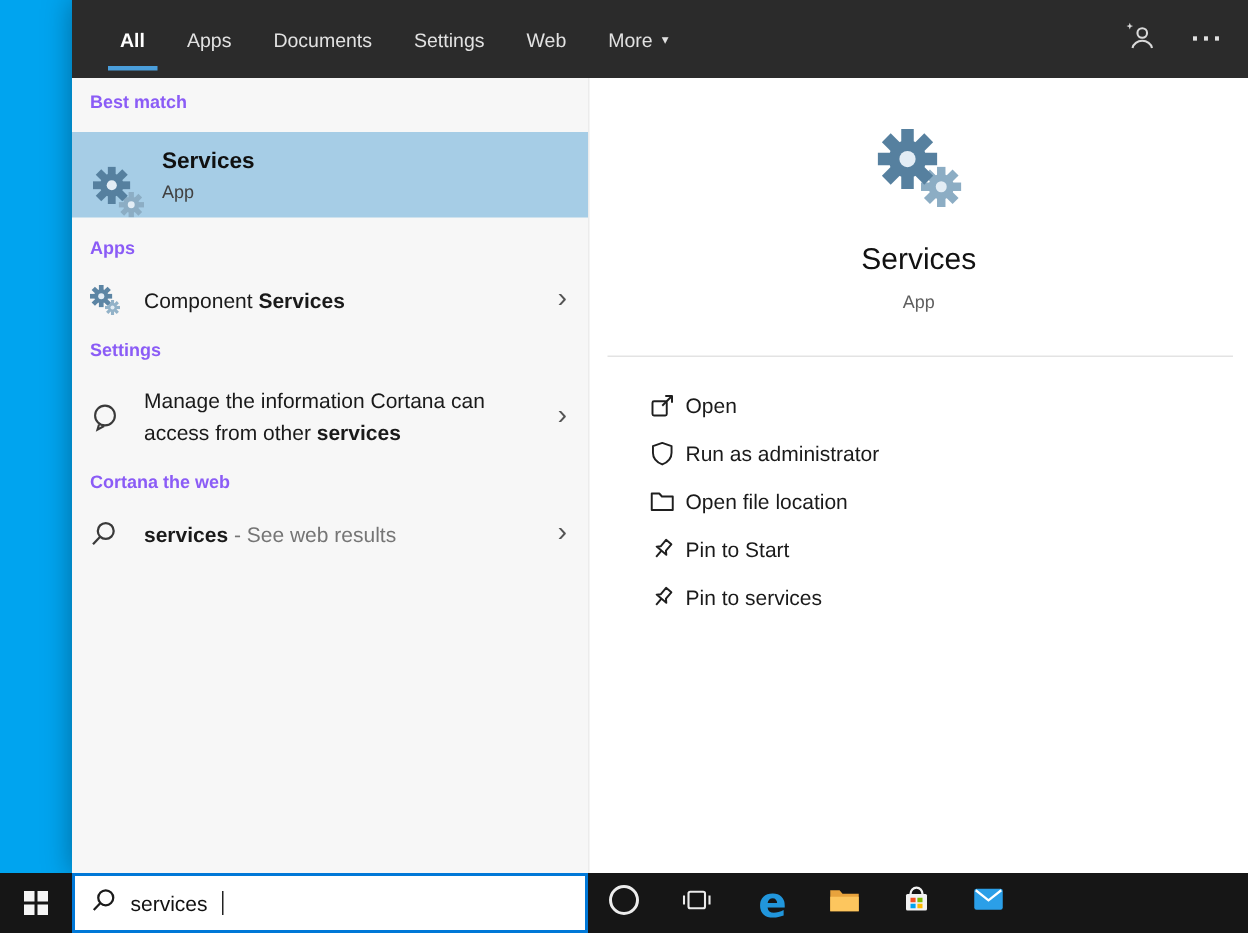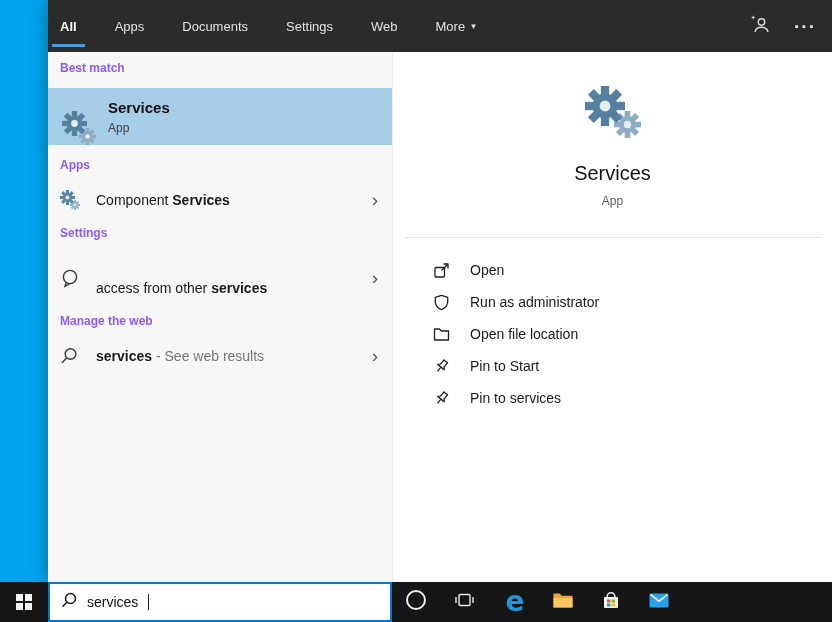--- a/index.html
+++ b/index.html
@@ -3,21 +3,21 @@
 <meta charset="utf-8">
 <style>
   *{margin:0;padding:0;box-sizing:border-box}
   html,body{width:832px;height:622px}
   body{font-family:"Liberation Sans","DejaVu Sans",sans-serif;-webkit-font-smoothing:antialiased}
   .screen{position:relative;width:832px;height:622px;background:var(--desktop,#00a4ef);overflow:hidden}
 
   
   .flyout{position:absolute;left:48px;top:0;right:0;bottom:40px;box-shadow:0 0 18px rgba(0,0,0,.35)}
   .topbar{position:absolute;left:0;top:0;right:0;height:52px;background:var(--topbar_bg,#2b2b2b)}
-  .tabs{display:flex;gap:38px;margin-left:12px;align-items:center;height:100%}
+  .tabs{display:flex;gap:28px;margin-left:32px;align-items:center;height:100%}
   .tab{position:relative;height:100%;display:flex;align-items:center;font-size:13px;color:#e2e2e2;cursor:pointer;white-space:nowrap}
   .tab.active{color:#fff;font-weight:700}
   .tab.active::after{content:"";position:absolute;left:-8px;right:-8px;bottom:5px;height:3px;background:var(--accent_underline,#4a9edb)}
   .caret{font-size:9px;margin-left:6px;color:#e2e2e2}
   .topbar-right{position:absolute;right:16px;top:0;height:100%;display:flex;align-items:center;gap:24px}
   .icon-btn{display:flex;align-items:center;justify-content:center;cursor:pointer}
   .ellipsis{color:#e0e0e0;font-size:19px;font-weight:700;letter-spacing:1px;line-height:1}
 
   
   .left-panel{position:absolute;left:0;top:52px;width:344px;bottom:0;background:var(--left_bg,#f7f7f7)}
@@ -36,21 +36,21 @@
   .row-web{top:286px;height:36px}
   .dim{color:#757575}
 
   
   .right-panel{position:absolute;left:344px;top:52px;right:0;bottom:0;background:var(--right_bg,#fff);border-left:1px solid #ececec}
   .hero{position:absolute;left:50%;transform:translateX(-50%);top:34px}
   .rp-title{position:absolute;left:0;right:0;top:110px;text-align:center;font-size:20px;color:#111}
   .rp-sub{position:absolute;left:0;right:0;top:142px;text-align:center;font-size:12px;color:#5f5f5f}
   .rp-div{position:absolute;left:12px;right:10px;top:185px;height:1px;background:#e3e3e3}
   .actions{position:absolute;left:40px;top:202px;right:12px}
-  .action{display:flex;align-items:center;height:32px;gap:20px;cursor:pointer}
+  .action{display:flex;align-items:center;height:32px;gap:7px;cursor:pointer}
   .aicon{width:17px;height:17px;display:flex;align-items:center;justify-content:center}
   .alabel{font-size:14px;color:#1a1a1a}
 
   
   .gearpair{position:relative;display:block}
   .gearpair svg{position:absolute}
   .gp56{width:56px;height:52px}
   .gp56 .gf{width:40px;height:40px;left:0;top:0;color:#56809f}
   .gp56 .gb{width:27px;height:27px;right:0;bottom:0;color:#8cadc4}
   .gp34{width:34px;height:34px}
@@ -158,27 +158,27 @@
       <div class="sec-header" style="top:174px">Settings</div>
 
       <div class="row row-item row-cortana">
         <span class="ric">
           <svg width="20" height="20" viewBox="0 0 20 20" fill="none" stroke="#3a3a3a" stroke-width="1.4">
             <circle cx="10" cy="9" r="6.6"></circle>
             <path d="M6 15 L5 18.4 L9.4 16"></path>
           </svg>
         </span>
         <span class="rtext">
-          <br>
+          <span>Manage the information Cortana can</span><br>
           <span>access from other </span><b>services</b>
         </span>
         <span class="chev">›</span>
       </div>
 
-      <div class="sec-header" style="top:262px">Manage the web</div>
+      <div class="sec-header" style="top:262px">Cortana the web</div>
 
       <div class="row row-item row-web">
         <span class="ric">
           <svg width="18" height="18" viewBox="0 0 18 18" fill="none" stroke="#3a3a3a" stroke-width="1.5">
             <circle cx="10.5" cy="7" r="5.3"></circle>
             <path d="M6.6 11 L2 15.8"></path>
           </svg>
         </span>
         <span class="rtext"><b>services</b><span class="dim"> - See web results</span></span>
         <span class="chev">›</span>

